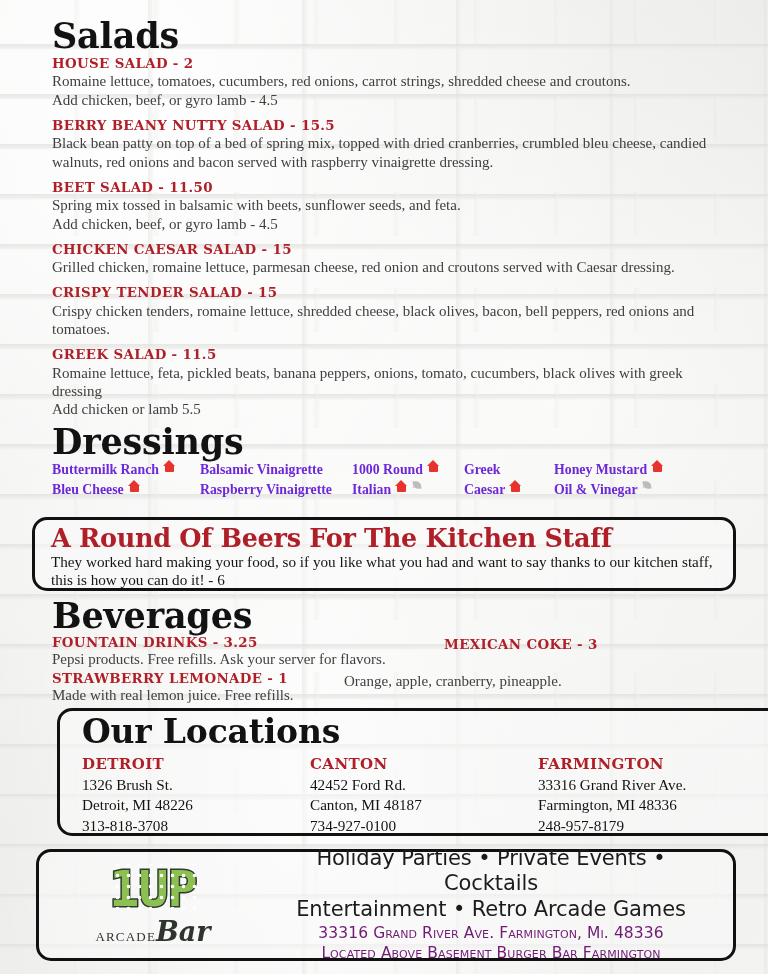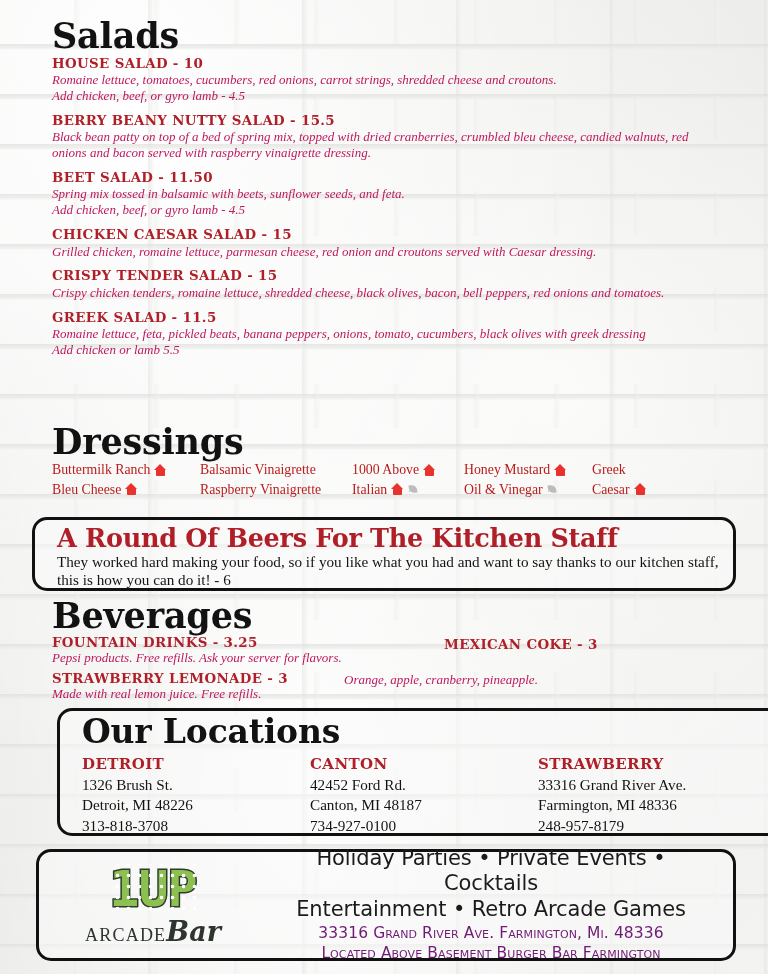--- a/index.html
+++ b/index.html
@@ -86,24 +86,23 @@
   .item-name {
     font-family: "DejaVu Serif", serif;
     font-weight: bold;
     font-size: 13.4px;
     color: #b01f28;
     letter-spacing: 0.35px;
     line-height: 1.22;
   }
   .item-desc {
     font-family: "Liberation Serif", serif;
-    font-size: 13px;
-    color: #be185d;
+    font-size: 15px;
+    color: #404040;
     line-height: 1.22;
-    font-style: italic;
   }
 
   
   #salads-section {
     position: absolute;
     left: 52px;
     top: 18px;
     width: 660px;
   }
   #salads-section .section-title { margin-bottom: 2px; }
@@ -119,25 +118,25 @@
   }
   #dressings-grid {
     display: flex;
     align-items: flex-start;
     margin-top: 1px;
   }
   .dress-col { margin-right: 0px; }
   .dress-line {
     font-family: "Liberation Serif", serif;
     font-size: 13.8px;
-    color: #b91c1c;
+    color: #6d28d9;
     line-height: 1.42;
     white-space: nowrap;
     display: flex;
-    align-items: center;
+    font-weight: bold;
   }
   .dress-line .label { }
   .icon-house {
     display: inline-block;
     width: 13px;
     height: 12px;
     margin-left: 4px;
     position: relative;
     flex: none;
   }
@@ -193,21 +192,21 @@
     border-radius: 15px;
     background: rgba(250,250,249,0.55);
     box-sizing: border-box;
   }
 
   #beers-panel {
     left: 32px;
     top: 517px;
     width: 704px;
     height: 74px;
-    padding: 5px 14px 0 22px;
+    padding: 5px 14px 0 16px;
   }
   #beers-title {
     font-family: "DejaVu Serif", serif;
     font-weight: bold;
     font-size: 25.5px;
     color: #b01f28;
     line-height: 1.02;
     letter-spacing: -0.3px;
     white-space: nowrap;
   }
@@ -315,21 +314,21 @@
     opacity: 0.95;
     mix-blend-mode: normal;
   }
   #logo-arcade-row {
     display: flex;
     align-items: baseline;
     margin-top: 2px;
   }
   #logo-arcade {
     font-family: "Liberation Serif", serif;
-    font-size: 25px;
+    font-size: 19px;
     letter-spacing: 1.2px;
     color: #2d352e;
     font-variant: small-caps;
     text-transform: lowercase;
   }
   #logo-bar {
     font-family: "DejaVu Serif", serif;
     font-style: italic;
     font-weight: bold;
     font-size: 27px;
@@ -361,21 +360,21 @@
 <body>
 
 <div id="brick-bg"></div>
 
 <div id="page">
 
   <div id="salads-section">
     <div class="section-title">Salads</div>
     <div id="salads-list">
         <div class="menu-item">
-          <div class="item-name">HOUSE SALAD - 10</div>
+          <div class="item-name">HOUSE SALAD - 2</div>
           <div class="item-desc">
             <div>Romaine lettuce, tomatoes, cucumbers, red onions, carrot strings, shredded cheese and croutons.</div>
             <div>Add chicken, beef, or gyro lamb - 4.5</div>
           </div>
         </div>
         <div class="menu-item">
           <div class="item-name">BERRY BEANY NUTTY SALAD - 15.5</div>
           <div class="item-desc">
             <div>Black bean patty on top of a bed of spring mix, topped with dried cranberries, crumbled bleu cheese, candied walnuts, red onions and bacon served with raspberry vinaigrette dressing.</div>
           </div>
@@ -425,46 +424,46 @@
         <div class="dress-col" style="width: 152px;">
           <div class="dress-line">
             <span class="label">Balsamic Vinaigrette</span>
           </div>
           <div class="dress-line">
             <span class="label">Raspberry Vinaigrette</span>
           </div>
         </div>
         <div class="dress-col" style="width: 112px;">
           <div class="dress-line">
-            <span class="label">1000 Above</span>
+            <span class="label">1000 Round</span>
             <span class="icon-house"></span>
           </div>
           <div class="dress-line">
             <span class="label">Italian</span>
             <span class="icon-house"></span>
             <span class="icon-leaf"></span>
           </div>
         </div>
+        <div class="dress-col" style="width: 90px;">
+          <div class="dress-line">
+            <span class="label">Greek</span>
+          </div>
+          <div class="dress-line">
+            <span class="label">Caesar</span>
+            <span class="icon-house"></span>
+          </div>
+        </div>
         <div class="dress-col" style="width: 128px;">
           <div class="dress-line">
             <span class="label">Honey Mustard</span>
             <span class="icon-house"></span>
           </div>
           <div class="dress-line">
             <span class="label">Oil &amp; Vinegar</span>
             <span class="icon-leaf"></span>
-          </div>
-        </div>
-        <div class="dress-col" style="width: 90px;">
-          <div class="dress-line">
-            <span class="label">Greek</span>
-          </div>
-          <div class="dress-line">
-            <span class="label">Caesar</span>
-            <span class="icon-house"></span>
           </div>
         </div>
       </div>
   </div>
 
   <div class="panel" id="beers-panel">
     <div id="beers-title">A Round Of Beers For The Kitchen Staff</div>
     <div id="beers-desc">They worked hard making your food, so if you like what you had and want to say thanks to our kitchen staff, this is how you can do it! - 6</div>
   </div>
 
@@ -475,21 +474,21 @@
       <div class="bev-block" id="bev-fountain">
         <div class="item-name">FOUNTAIN DRINKS - 3.25</div>
         <div class="item-desc">Pepsi products. Free refills. Ask your server for flavors.</div>
       </div>
 
       <div class="bev-block" id="bev-mexican">
         <div class="item-name">MEXICAN COKE - 3</div>
       </div>
 
       <div class="bev-block" id="bev-lemonade">
-        <div class="item-name">STRAWBERRY LEMONADE - 3</div>
+        <div class="item-name">STRAWBERRY LEMONADE - 1</div>
         <div class="item-desc">Made with real lemon juice. Free refills.</div>
       </div>
 
       <div class="bev-block" id="bev-juices">
         <div class="item-desc">Orange, apple, cranberry, pineapple.</div>
       </div>
 
     </div>
   </div>
 
@@ -502,21 +501,21 @@
           <div class="loc-line">Detroit, MI 48226</div>
           <div class="loc-line">313-818-3708</div>
         </div>
         <div class="loc-col">
           <div class="loc-city">CANTON</div>
           <div class="loc-line">42452 Ford Rd.</div>
           <div class="loc-line">Canton, MI 48187</div>
           <div class="loc-line">734-927-0100</div>
         </div>
         <div class="loc-col">
-          <div class="loc-city">STRAWBERRY</div>
+          <div class="loc-city">FARMINGTON</div>
           <div class="loc-line">33316 Grand River Ave.</div>
           <div class="loc-line">Farmington, MI 48336</div>
           <div class="loc-line">248-957-8179</div>
         </div>
       </div>
   </div>
 
   <div class="panel" id="arcade-panel">
     <div id="arcade-logo">
       <div id="logo-1up">

